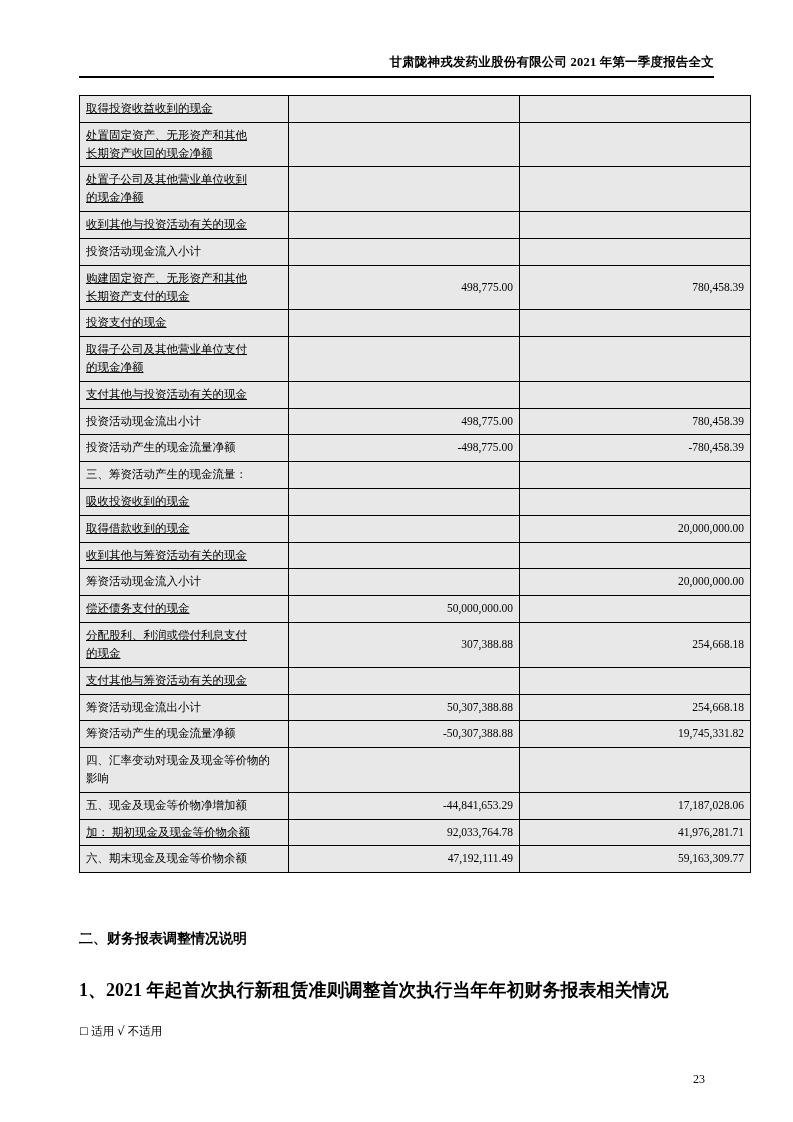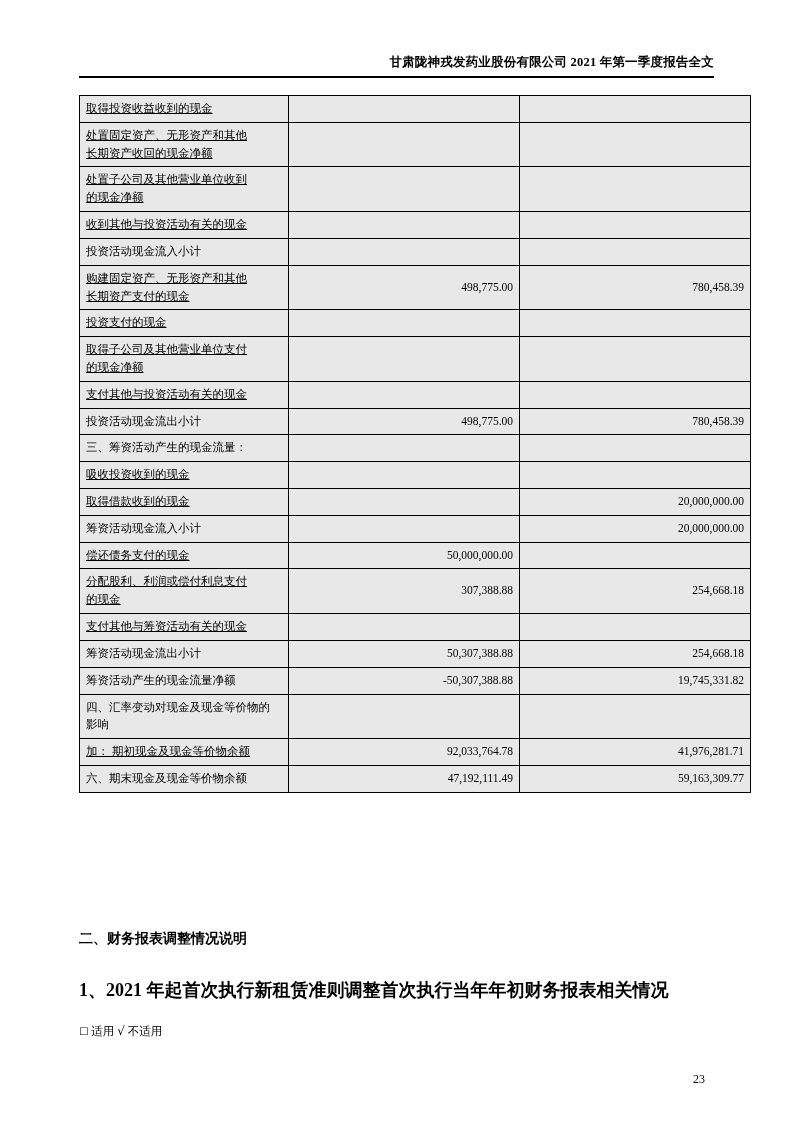--- a/index.html
+++ b/index.html
@@ -162,33 +162,43 @@
           <td class="label ind1">支付其他与投资活动有关的现金</td>
           <td class="num"></td>
           <td class="num"></td>
         </tr>
         <tr>
           <td class="label ind0">投资活动现金流出小计</td>
           <td class="num">498,775.00</td>
           <td class="num">780,458.39</td>
         </tr>
         <tr>
+          <td class="label ind0">投资活动产生的现金流量净额</td>
+          <td class="num">-498,775.00</td>
+          <td class="num">-780,458.39</td>
+        </tr>
+        <tr>
           <td class="label ind0">三、筹资活动产生的现金流量：</td>
           <td class="num"></td>
           <td class="num"></td>
         </tr>
         <tr>
           <td class="label ind1">吸收投资收到的现金</td>
           <td class="num"></td>
           <td class="num"></td>
         </tr>
         <tr>
           <td class="label ind1">取得借款收到的现金</td>
           <td class="num"></td>
           <td class="num">20,000,000.00</td>
+        </tr>
+        <tr>
+          <td class="label ind1">收到其他与筹资活动有关的现金</td>
+          <td class="num"></td>
+          <td class="num"></td>
         </tr>
         <tr>
           <td class="label ind0">筹资活动现金流入小计</td>
           <td class="num"></td>
           <td class="num">20,000,000.00</td>
         </tr>
         <tr>
           <td class="label ind1">偿还债务支付的现金</td>
           <td class="num">50,000,000.00</td>
           <td class="num"></td>
@@ -210,20 +220,25 @@
         </tr>
         <tr>
           <td class="label ind0">筹资活动产生的现金流量净额</td>
           <td class="num">-50,307,388.88</td>
           <td class="num">19,745,331.82</td>
         </tr>
         <tr>
           <td class="label ind0 wrapcell">四、汇率变动对现金及现金等价物的<br>影响</td>
           <td class="num"></td>
           <td class="num"></td>
+        </tr>
+        <tr>
+          <td class="label ind0">五、现金及现金等价物净增加额</td>
+          <td class="num">-44,841,653.29</td>
+          <td class="num">17,187,028.06</td>
         </tr>
         <tr>
           <td class="label ind1">加：  期初现金及现金等价物余额</td>
           <td class="num">92,033,764.78</td>
           <td class="num">41,976,281.71</td>
         </tr>
         <tr>
           <td class="label ind0">六、期末现金及现金等价物余额</td>
           <td class="num">47,192,111.49</td>
           <td class="num">59,163,309.77</td>

